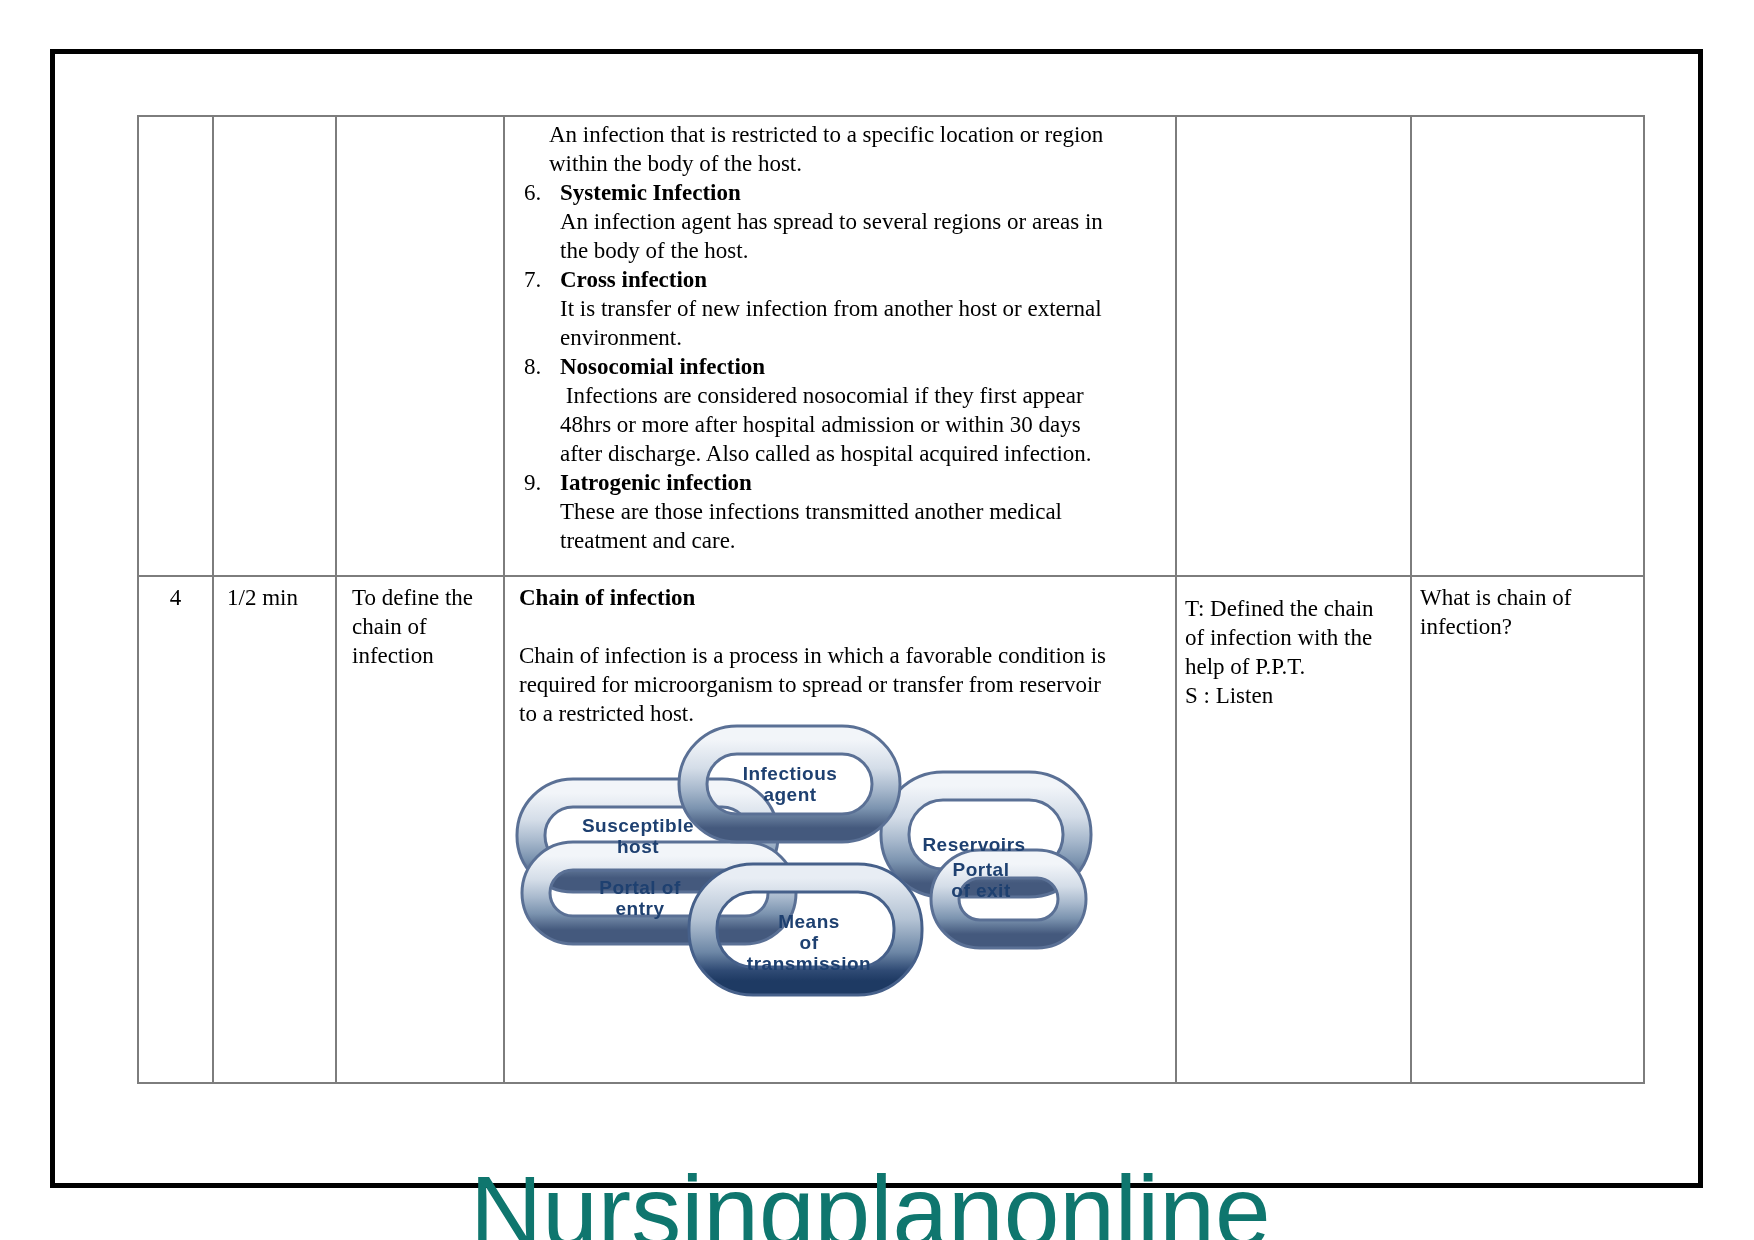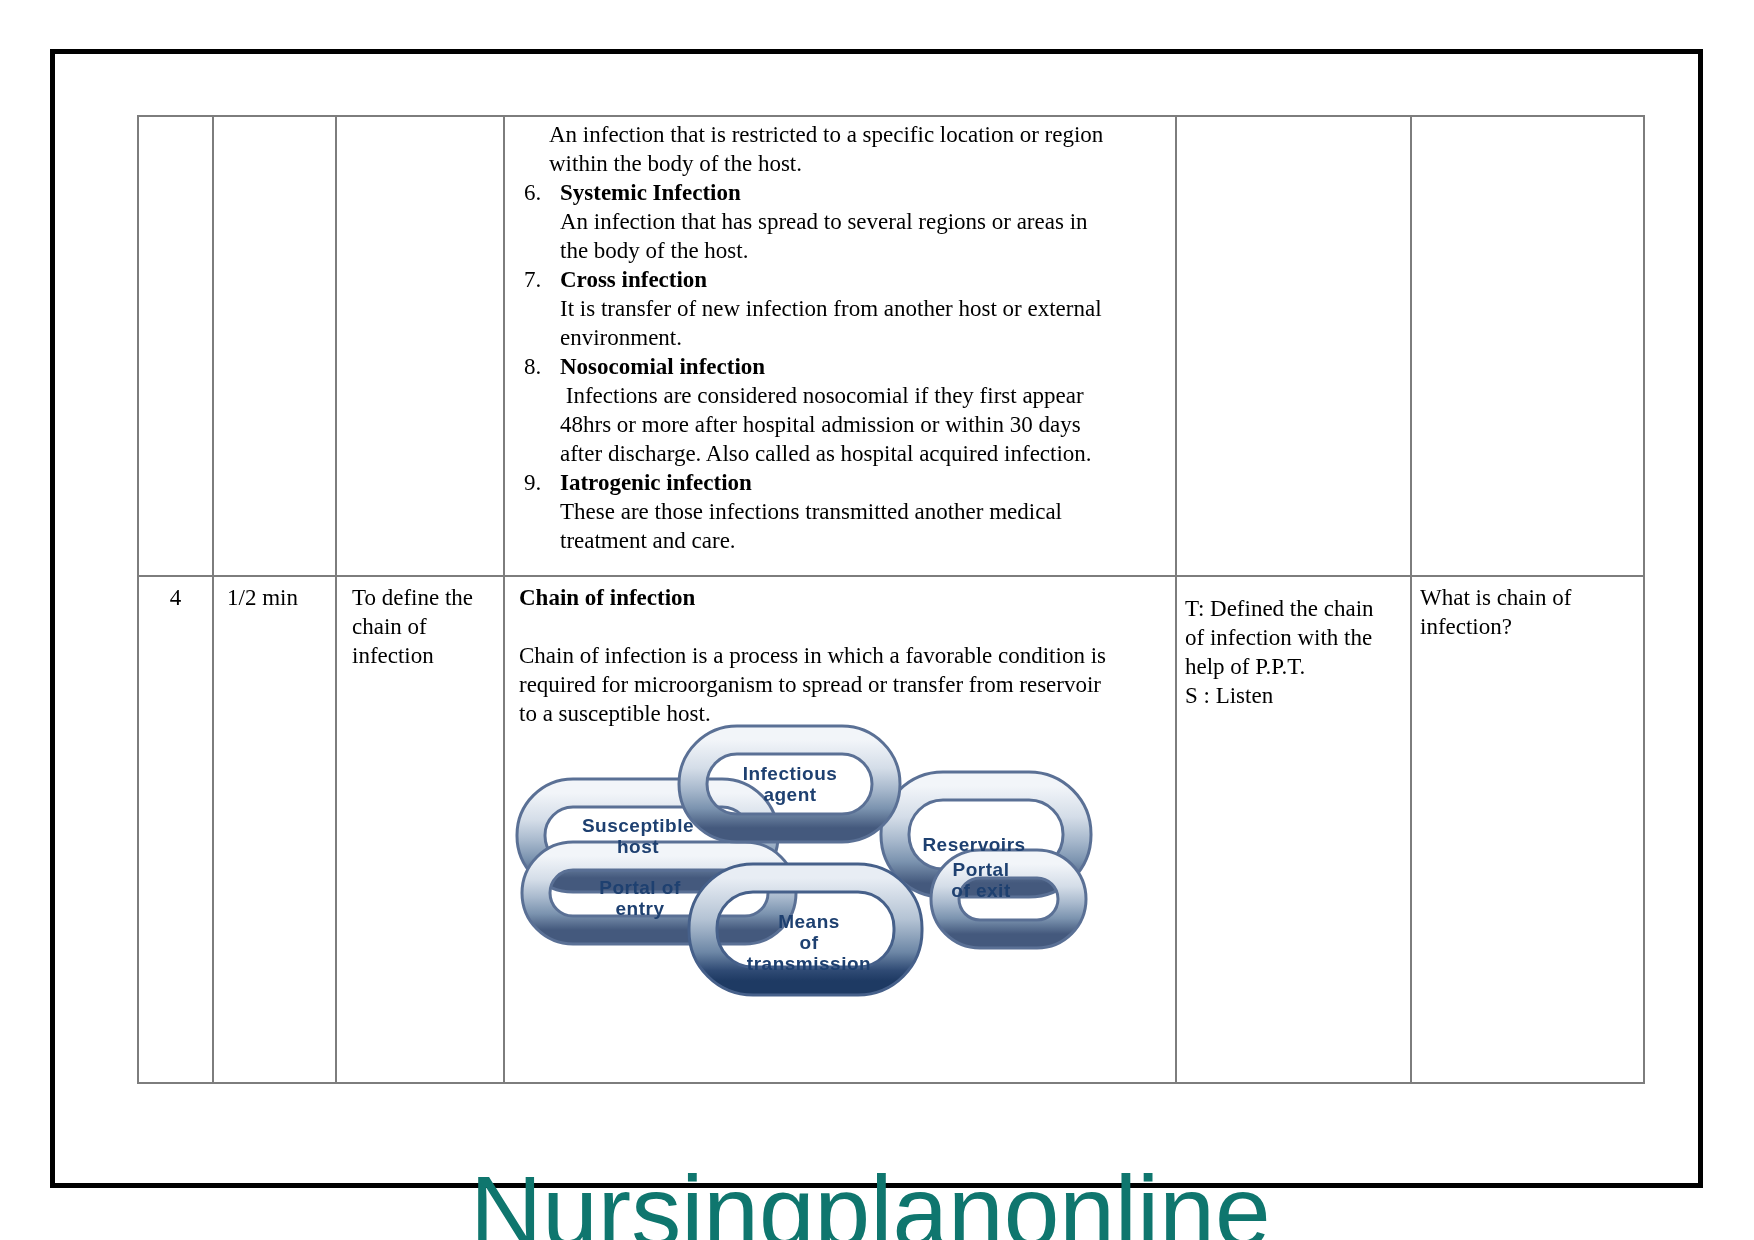--- a/index.html
+++ b/index.html
@@ -76,21 +76,21 @@
       <tr class="r1">
     <td></td>
     <td></td>
     <td></td>
     <td class="cell-cont1">
       <div class="intro">An infection that is restricted to a specific location or region
 within the body of the host.</div>
       <div class="oli">
         <span class="num">6.</span>
         <span class="ttl">Systemic Infection</span>
-        <div class="desc">An infection that has spread to several regions or areas in
+        <div class="desc">An infection agent has spread to several regions or areas in
 the body of the host.</div>
       </div>
       <div class="oli">
         <span class="num">7.</span>
         <span class="ttl">Cross infection</span>
         <div class="desc">It is transfer of new infection from another host or external
 environment.</div>
       </div>
       <div class="oli">
         <span class="num">8.</span>
@@ -114,21 +114,21 @@
     <td class="cell-sno">4</td>
     <td class="cell-time">1/2 min</td>
     <td class="cell-obj pre">To define the
 chain of
 infection</td>
     <td class="cell-cont2">
       <div class="bold">Chain of infection</div>
       <div class="vspace"></div>
       <div class="pre">Chain of infection is a process in which a favorable condition is
 required for microorganism to spread or transfer from reservoir
-to a susceptible host.</div>
+to a restricted host.</div>
 
       <div class="diagram">
         <svg width="592" height="285" viewBox="0 0 592 285">
           <defs>
             <linearGradient id="lg" x1="0" y1="0" x2="0" y2="1">
               <stop offset="0" stop-color="#f2f5f9"></stop>
               <stop offset="0.32" stop-color="#d4dde8"></stop>
               <stop offset="0.56" stop-color="#a8b9cd"></stop>
               <stop offset="0.78" stop-color="#7b93af"></stop>
               <stop offset="1" stop-color="#44597d"></stop>

